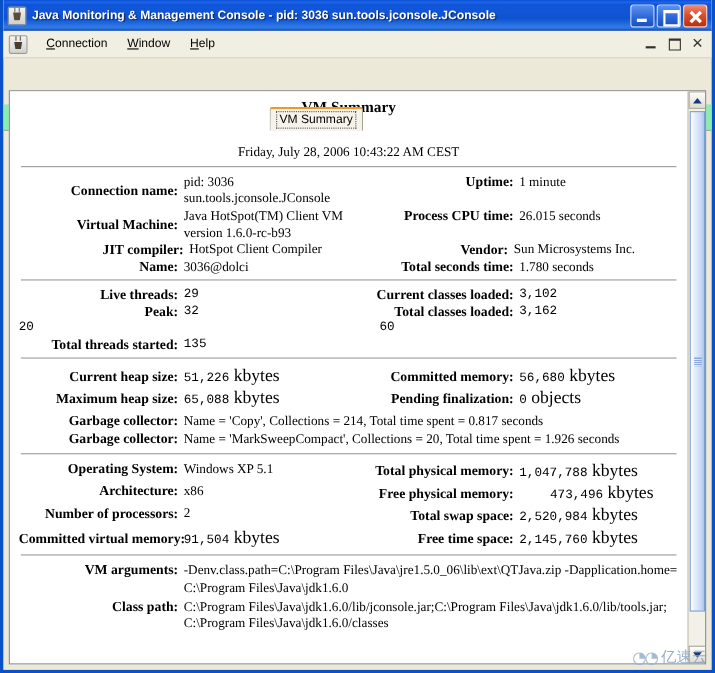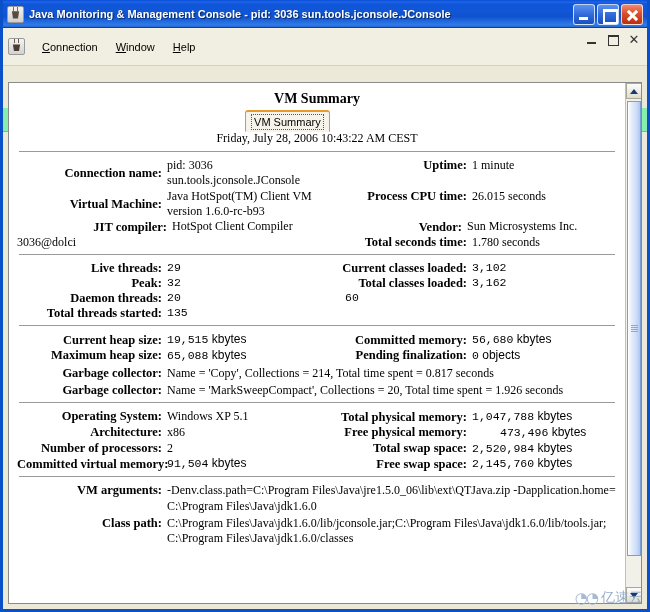--- a/index.html
+++ b/index.html
@@ -89,21 +89,21 @@
   .tbbtn.close .gl::before,
   .tbbtn.close .gl::after {
     content:""; position:absolute; left:4px; top:9px; width:13px; height:3px;
     background:#fff;
   }
   .tbbtn.close .gl::before { transform: rotate(45deg); }
   .tbbtn.close .gl::after  { transform: rotate(-45deg); }
 
   
   #menubar {
-    height: 38px;
+    height: 25px;
     background: #f1efe2;
     border-bottom: 1px solid #d6d2c2;
     display: flex;
     align-items: center;
     padding-left: 5px;
     position: relative;
   }
   .menu-app-icon {
     width: 17px; height: 17px;
     background: linear-gradient(to bottom,#f3f3f3,#d2d2d2);
@@ -274,22 +274,22 @@
     font-size: 12px;
     color: #000;
     flex: 1 1 auto;
     line-height: 1.28;
   }
   .val.num {
     font-family: "Liberation Mono", monospace;
     font-size: 11.5px;
   }
   .val .unit {
-    font-family: Liberation Sans, sans-serif;
-    font-size: 12px;
+    font-family: Liberation Serif, serif;
+    font-size: 16px;
   }
 
   
   .colL .lbl { width: 150px; }
   .colR .lbl { width: 145px; }
   .colL, .colR { padding-left: 0; }
   .colR { padding-left: 10px; }
 
   .block { margin-bottom: 2px; }
 
@@ -462,20 +462,21 @@
               <div class="lbl">JIT compiler:</div>
               <div class="val">HotSpot Client Compiler</div>
             </div>
             <div class="cell colL">
               <div class="lbl">Vendor:</div>
               <div class="val">Sun Microsystems Inc.</div>
             </div>
           </div>
           <div class="row">
             <div class="cell colL">
+              <div class="lbl">Name:</div>
               <div class="val">3036@dolci</div>
             </div>
             <div class="cell colR">
               <div class="lbl">Total seconds time:</div>
               <div class="val">1.780 seconds</div>
             </div>
           </div>
         </div>
 
         <hr class="sep">
@@ -496,21 +497,20 @@
               <div class="lbl">Peak:</div>
               <div class="val num">32</div>
             </div>
             <div class="cell colR">
               <div class="lbl">Total classes loaded:</div>
               <div class="val num">3,162</div>
             </div>
           </div>
           <div class="row">
             <div class="cell colL">
-              <div class="lbl">Daemon threads:</div>
               <div class="val num">20</div>
             </div>
             <div class="cell colR">
               <div class="val num" style="padding-left:18px">60</div>
             </div>
           </div>
           <div class="row">
             <div class="cell colL">
               <div class="lbl">Total threads started:</div>
               <div class="val num">135</div>
@@ -518,21 +518,21 @@
             <div class="cell colR"></div>
           </div>
         </div>
 
         <hr class="sep">
 
         <div class="block">
           <div class="row">
             <div class="cell colL">
               <div class="lbl">Current heap size:</div>
-              <div class="val num"><span>19,515</span><span class="unit"> kbytes</span></div>
+              <div class="val num"><span>51,226</span><span class="unit"> kbytes</span></div>
             </div>
             <div class="cell colR">
               <div class="lbl">Committed memory:</div>
               <div class="val num"><span>56,680</span><span class="unit"> kbytes</span></div>
             </div>
           </div>
           <div class="row">
             <div class="cell colL">
               <div class="lbl">Maximum heap size:</div>
               <div class="val num"><span>65,088</span><span class="unit"> kbytes</span></div>
@@ -584,21 +584,21 @@
               <div class="lbl">Total swap space:</div>
               <div class="val num"><span>2,520,984</span><span class="unit"> kbytes</span></div>
             </div>
           </div>
           <div class="row">
             <div class="cell colL">
               <div class="lbl">Committed virtual memory:</div>
               <div class="val num"><span>91,504</span><span class="unit"> kbytes</span></div>
             </div>
             <div class="cell colR">
-              <div class="lbl">Free swap space:</div>
+              <div class="lbl">Free time space:</div>
               <div class="val num"><span>2,145,760</span><span class="unit"> kbytes</span></div>
             </div>
           </div>
         </div>
 
         <hr class="sep">
 
         <div class="block">
           <div class="wide">
             <div class="lbl">VM arguments:</div>

